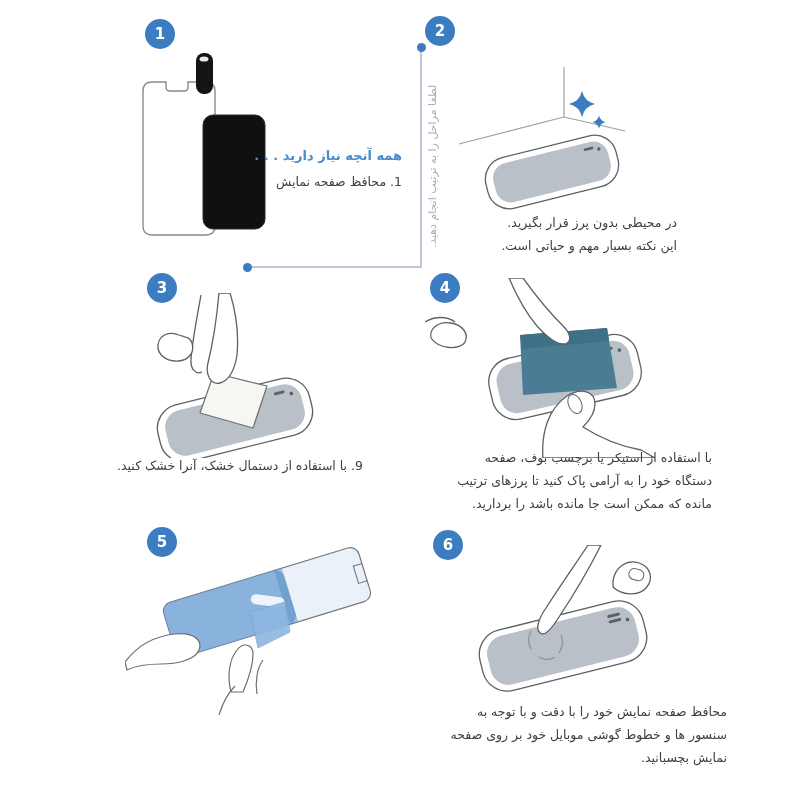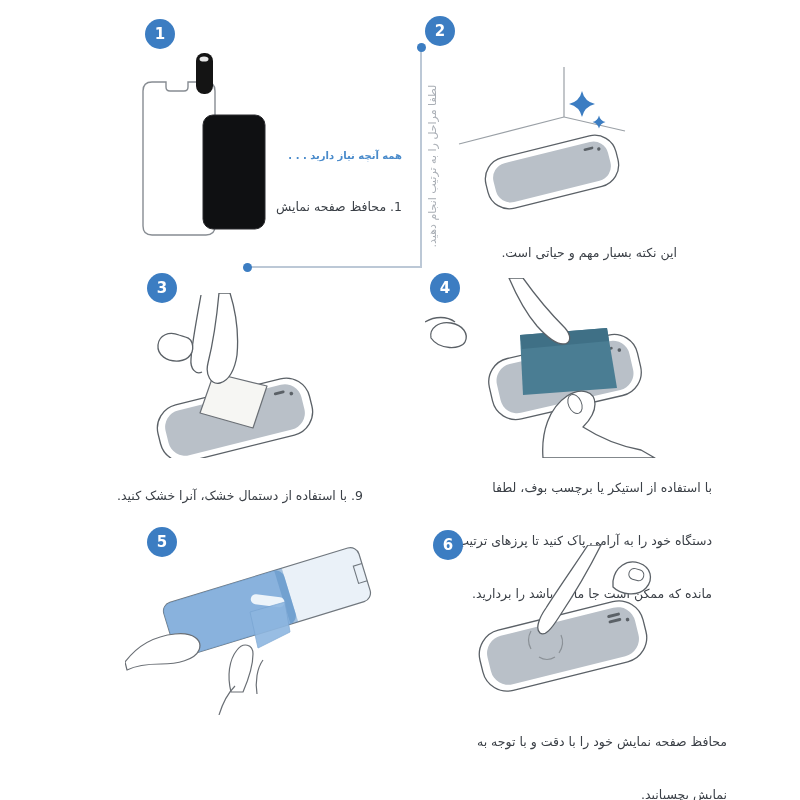--- a/index.html
+++ b/index.html
@@ -20,22 +20,22 @@
     position:relative;width:800px;height:800px;background:#ffffff;overflow:hidden;
     font-family:"DejaVu Sans", sans-serif;color:var(--ink);
   }
   .badge{
     position:absolute;width:30px;height:30px;border-radius:50%;
     background:var(--accent);color:#fff;font-size:15px;font-weight:bold;
     display:flex;align-items:center;justify-content:center;line-height:1;
   }
   .illus{position:absolute;}
   .txt{position:absolute;text-align:right;}
-  .heading{font-size:10px;font-weight:600;color:var(--heading);line-height:20px;margin-bottom:5px;}
-  .line{font-size:12.5px;line-height:22.5px;color:var(--ink);margin-top:30px;}
+  .heading{font-size:13px;font-weight:600;color:var(--heading);line-height:20px;margin-bottom:5px;}
+  .line{font-size:12.5px;line-height:22.5px;color:var(--ink);}
   .conn-v{position:absolute;left:420px;top:47px;width:2px;height:221px;background:var(--connector);}
   .conn-h{position:absolute;left:247px;top:266px;width:175px;height:2px;background:var(--connector);}
   .conn-dot{position:absolute;width:9px;height:9px;border-radius:50%;background:var(--accent);}
   .vnote{
     position:absolute;left:347px;top:158px;width:172px;height:16px;
     transform:rotate(-90deg);color:var(--muted);font-size:11px;line-height:16px;
     text-align:center;white-space:nowrap;
   }
 </style>
 </head>
@@ -78,20 +78,21 @@
     <path d="M 0 -13 Q 2.5 -2.5 13 0 Q 2.5 2.5 0 13 Q -2.5 2.5 -13 0 Q -2.5 -2.5 0 -13 Z" transform="translate(144,67) scale(0.5)" fill="#3c7dc2"></path>
     <g transform="translate(97,117) rotate(-14)">
       <rect x="-67" y="-26" width="134" height="52" rx="22" fill="#ffffff" stroke="#5b6167" stroke-width="1.3"></rect>
       <rect x="-59" y="-20" width="118" height="40" rx="15" fill="#b9c0c8"></rect>
       <rect x="36" y="-15" width="10" height="2.6" rx="1.3" fill="#5b6167"></rect>
       <circle cx="51" cy="-11" r="1.7" fill="#5b6167"></circle>
     </g>
   </svg>
 
   <div class="txt" style="right:123px;top:211px" dir="rtl">
+    <div class="line" style="line-height:23px">در محیطی بدون پرز قرار بگیرید.</div>
     <div class="line" style="line-height:23px">این نکته بسیار مهم و حیاتی است.</div>
   </div>
 
   <div class="badge" style="left:147px;top:273px">3</div>
 
   <svg class="illus" style="left:135px;top:293px" width="220" height="165" viewBox="0 0 220 165">
     <g transform="translate(100,127) rotate(-14)">
       <rect x="-78" y="-29" width="156" height="58" rx="24" fill="#ffffff" stroke="#5b6167" stroke-width="1.3"></rect>
       <rect x="-70" y="-23" width="140" height="46" rx="17" fill="#b9c0c8"></rect>
       <rect x="44" y="-17" width="11" height="2.8" rx="1.4" fill="#5b6167"></rect>
@@ -125,21 +126,21 @@
     <polygon points="95,57 182,50 192,110 98,117" fill="#4a7d93"></polygon>
     <polygon points="95,57 182,50 184,63 97,71" fill="#3f7086"></polygon>
     <path d="M 98 0 C 108 14 126 36 140 50 C 147 58 146 66 138 66 C 130 66 121 58 112 48 C 100 34 90 14 84 0 Z" fill="#ffffff" stroke="#5b6167" stroke-width="1.3" stroke-linejoin="round"></path>
     <g fill="#ffffff" stroke="#5b6167" stroke-width="1.3" stroke-linejoin="round">
       <path d="M 118 180 C 116 154 124 130 142 118 C 156 109 170 113 170 126 C 170 134 165 142 158 149 C 172 158 194 168 216 172 L 230 180 Z"></path>
       <ellipse cx="150" cy="126" rx="6.5" ry="10" transform="rotate(-24 150 126)" fill="none" stroke-width="1"></ellipse>
     </g>
   </svg>
 
   <div class="txt" style="right:88px;top:446px" dir="rtl">
-    <div class="line" style="line-height:23px">با استفاده از استیکر یا برچسب بوف، لطفا</div>
+    <div class="line" style="line-height:23px">با استفاده از استیکر یا برچسب بوف، صفحه</div>
     <div class="line" style="line-height:23px">دستگاه خود را به آرامی پاک کنید تا پرزهای ترتیب</div>
     <div class="line" style="line-height:23px">مانده که ممکن است جا مانده باشد را بردارید.</div>
   </div>
 
   <div class="badge" style="left:147px;top:527px">5</div>
 
   <svg class="illus" style="left:125px;top:540px" width="250" height="175" viewBox="0 0 250 175">
     <g transform="translate(142,62) rotate(-17)">
       <rect x="-102" y="-28" width="204" height="56" rx="9" fill="#eaf1f8" stroke="#70777e" stroke-width="1.2"></rect>
       <path d="M 102 -9 L 93 -9 L 93 9 L 102 9" fill="none" stroke="#70777e" stroke-width="1.1"></path>
@@ -174,16 +175,17 @@
     </g>
     <g fill="#ffffff" stroke="#5b6167" stroke-width="1.3" stroke-linejoin="round">
       <path d="M 146 0 C 138 16 120 48 104 72 C 97 83 90 92 85 88 C 80 84 84 73 91 63 C 105 41 124 14 133 0 Z"></path>
       <path d="M 158 36 C 160 22 172 14 184 18 C 196 22 199 34 191 43 C 183 52 166 50 158 42 Z"></path>
       <rect x="174" y="24" width="15" height="11" rx="5" transform="rotate(16 181 29)" fill="#ffffff" stroke-width="1"></rect>
     </g>
   </svg>
 
   <div class="txt" style="right:73px;top:700px" dir="rtl">
     <div class="line" style="line-height:23px">محافظ صفحه نمایش خود را با دقت و با توجه به</div>
+    <div class="line" style="line-height:23px">سنسور ها و خطوط گوشی موبایل خود بر روی صفحه</div>
     <div class="line" style="line-height:23px">نمایش بچسبانید.</div>
   </div>
 
 </div>
 
 </body></html>

